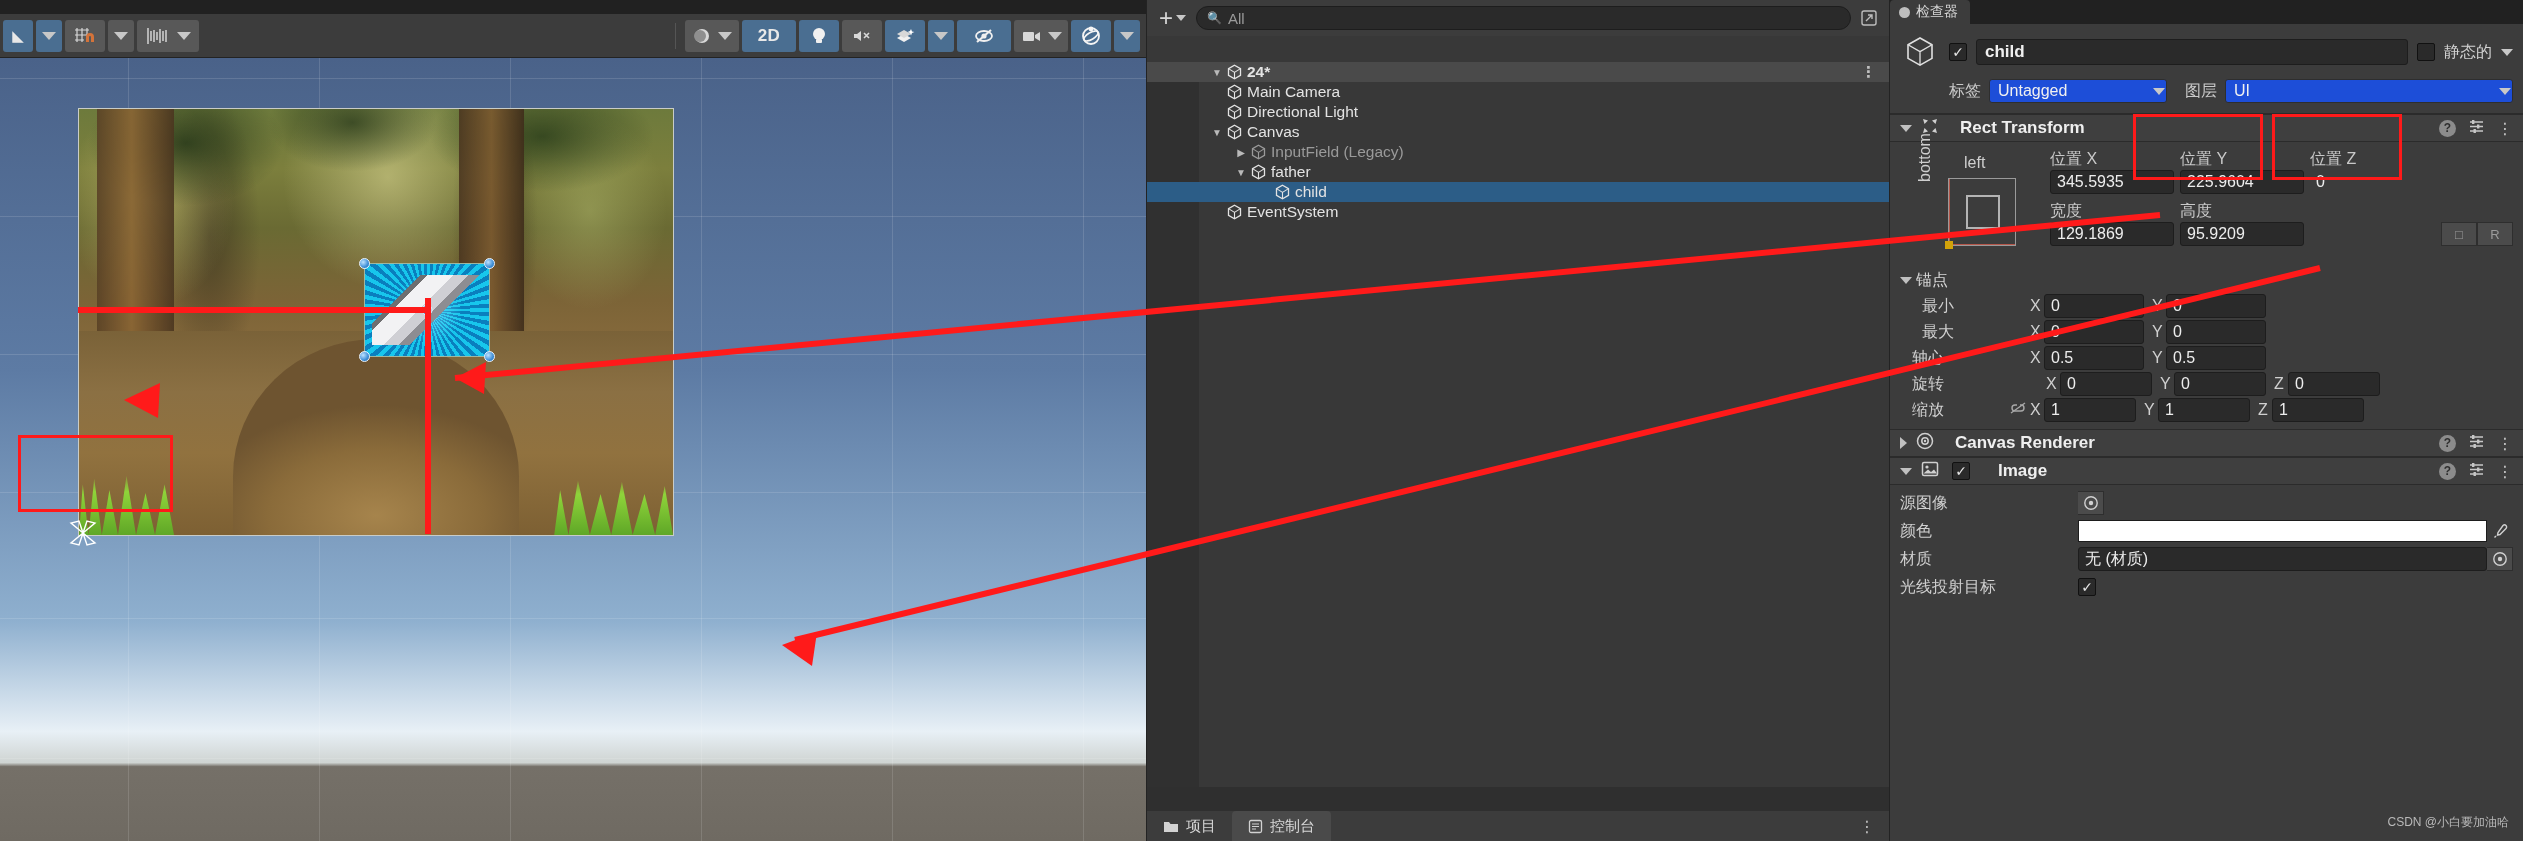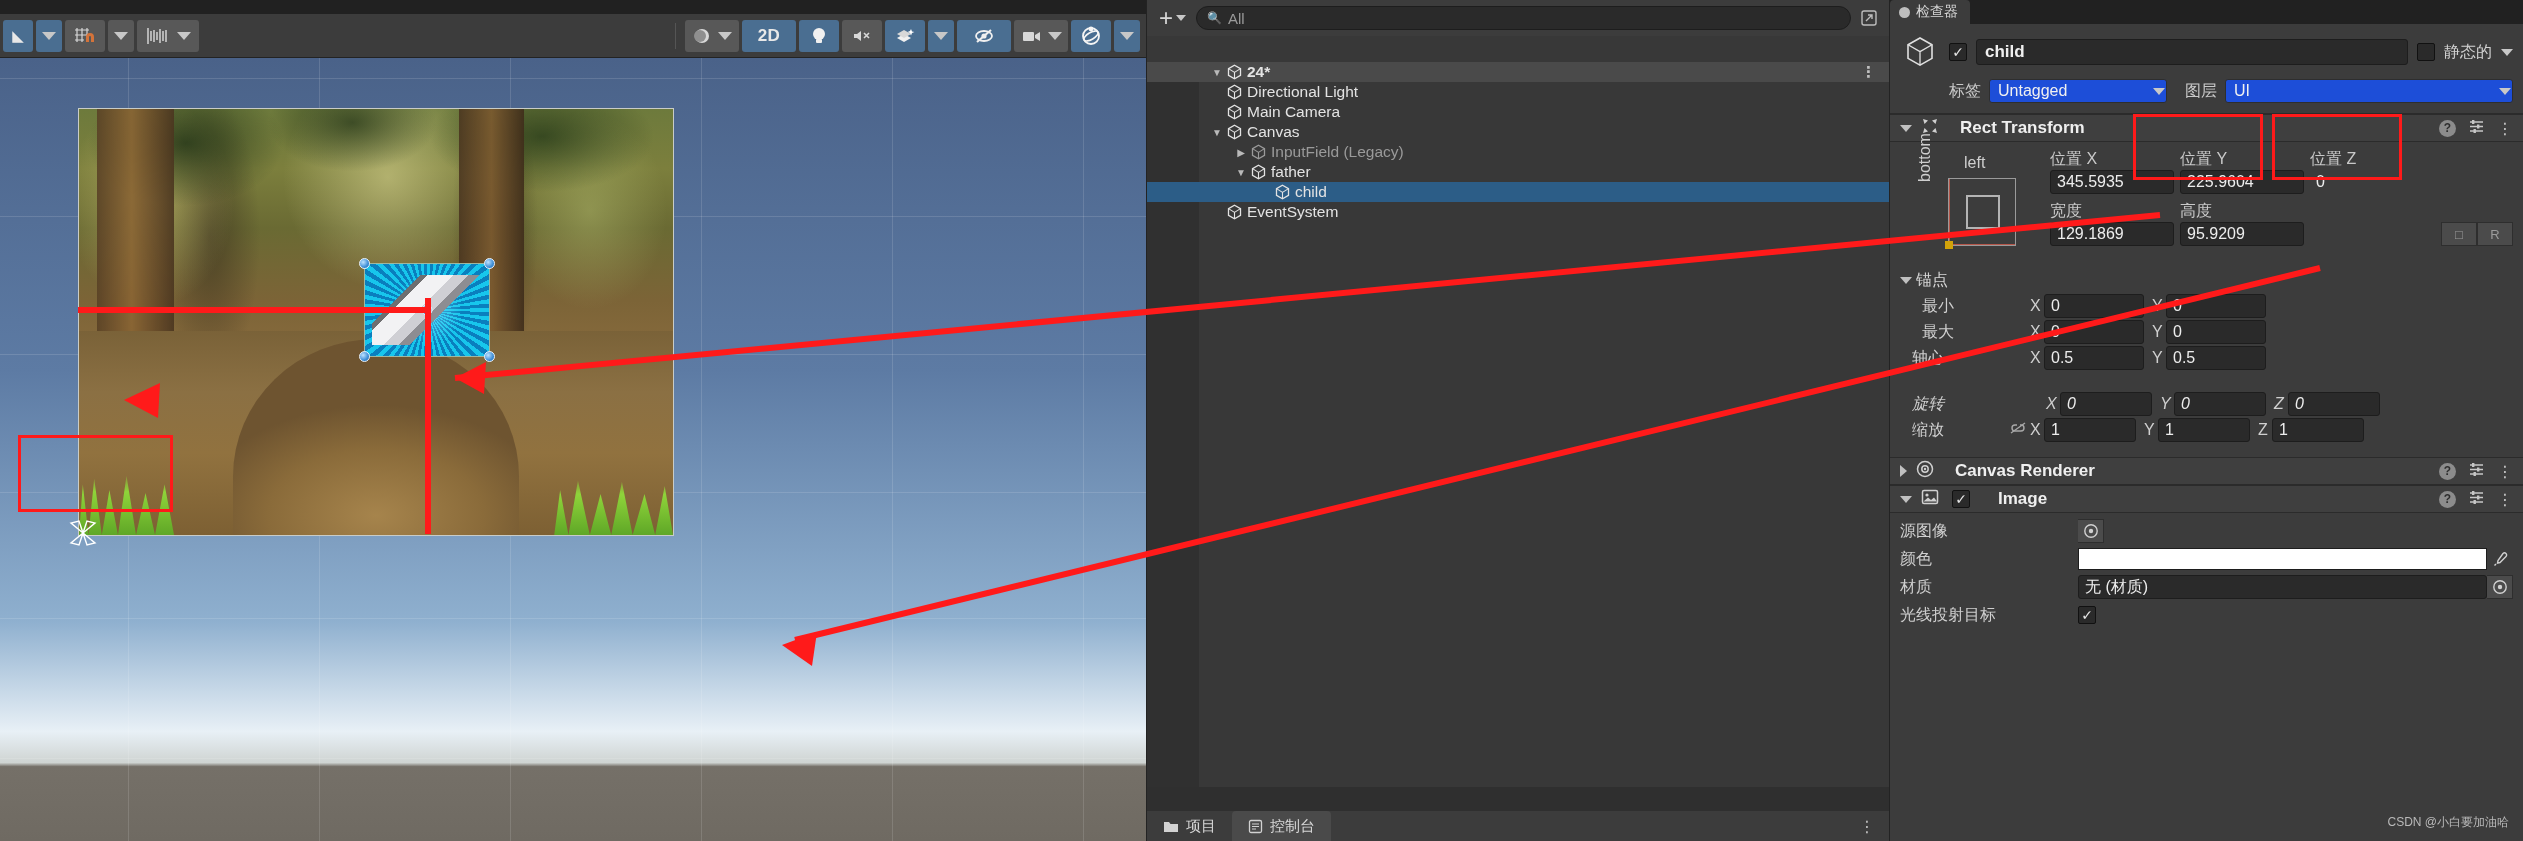--- a/index.html
+++ b/index.html
@@ -392,32 +392,32 @@
       <div id="hier-rows">
           <div class="hrow">
             <span class="ind" style="width:62px;"></span>
             <span class="foldout empty">▶</span>
             <span class="cube">
               <svg width="17" height="17" viewBox="0 0 17 17">
                 <path d="M8.5 1.2l6 3.4v6.8l-6 3.4-6-3.4V4.6z" fill="none" stroke="currentColor" stroke-width="1.3"></path>
                 <path d="M8.5 8.4l6-3.8M8.5 8.4l-6-3.8M8.5 8.4v6.4" stroke="currentColor" stroke-width="1.1"></path>
               </svg>
             </span>
-            <span>Directional Light</span>
+            <span>Main Camera</span>
           </div>
           <div class="hrow">
             <span class="ind" style="width:62px;"></span>
             <span class="foldout empty">▶</span>
             <span class="cube">
               <svg width="17" height="17" viewBox="0 0 17 17">
                 <path d="M8.5 1.2l6 3.4v6.8l-6 3.4-6-3.4V4.6z" fill="none" stroke="currentColor" stroke-width="1.3"></path>
                 <path d="M8.5 8.4l6-3.8M8.5 8.4l-6-3.8M8.5 8.4v6.4" stroke="currentColor" stroke-width="1.1"></path>
               </svg>
             </span>
-            <span>Main Camera</span>
+            <span>Directional Light</span>
           </div>
           <div class="hrow">
             <span class="ind" style="width:62px;"></span>
             <span class="foldout">▼</span>
             <span class="cube">
               <svg width="17" height="17" viewBox="0 0 17 17">
                 <path d="M8.5 1.2l6 3.4v6.8l-6 3.4-6-3.4V4.6z" fill="none" stroke="currentColor" stroke-width="1.3"></path>
                 <path d="M8.5 8.4l6-3.8M8.5 8.4l-6-3.8M8.5 8.4v6.4" stroke="currentColor" stroke-width="1.1"></path>
               </svg>
             </span>
@@ -657,21 +657,21 @@
           <span class="axis">X</span>
           <span class="num" style="width:100px;">
             <span>0.5</span>
           </span>
           <span class="axis" style="margin-left:8px;">Y</span>
           <span class="num" style="width:100px;">
             <span>0.5</span>
           </span>
         </div>
 
-        <div class="prop-row" style="margin-top:20px;font-style:italic;">
+        <div class="prop-row" style="margin-top:0;">
           <span class="prop-lbl nopad" style="padding-left:12px;">旋转</span>
           <span class="axis" style="margin-left:16px;">X</span>
           <span class="num" style="width:92px;">
             <span>0</span>
           </span>
           <span class="axis" style="margin-left:8px;">Y</span>
           <span class="num" style="width:92px;">
             <span>0</span>
           </span>
           <span class="axis" style="margin-left:8px;">Z</span>
@@ -697,21 +697,21 @@
           <span class="num" style="width:92px;">
             <span>1</span>
           </span>
           <span class="axis" style="margin-left:8px;">Z</span>
           <span class="num" style="width:92px;">
             <span>1</span>
           </span>
         </div>
       </div>
 
-      <div class="comp-head" style="margin-top:12px;">
+      <div class="comp-head" style="margin-top:4px;">
         <span class="tri right"></span>
         <span>
           <svg width="20" height="20" viewBox="0 0 20 20">
             <circle cx="10" cy="10" r="7.5" fill="none" stroke="#d0d0d0" stroke-width="1.5"></circle>
             <circle cx="10" cy="10" r="3.2" fill="none" stroke="#d0d0d0" stroke-width="1.5"></circle>
             <circle cx="10" cy="10" r="1.2" fill="#d0d0d0"></circle>
           </svg>
         </span>
         <span class="comp-title">Canvas Renderer</span>
         <span class="comp-actions">

